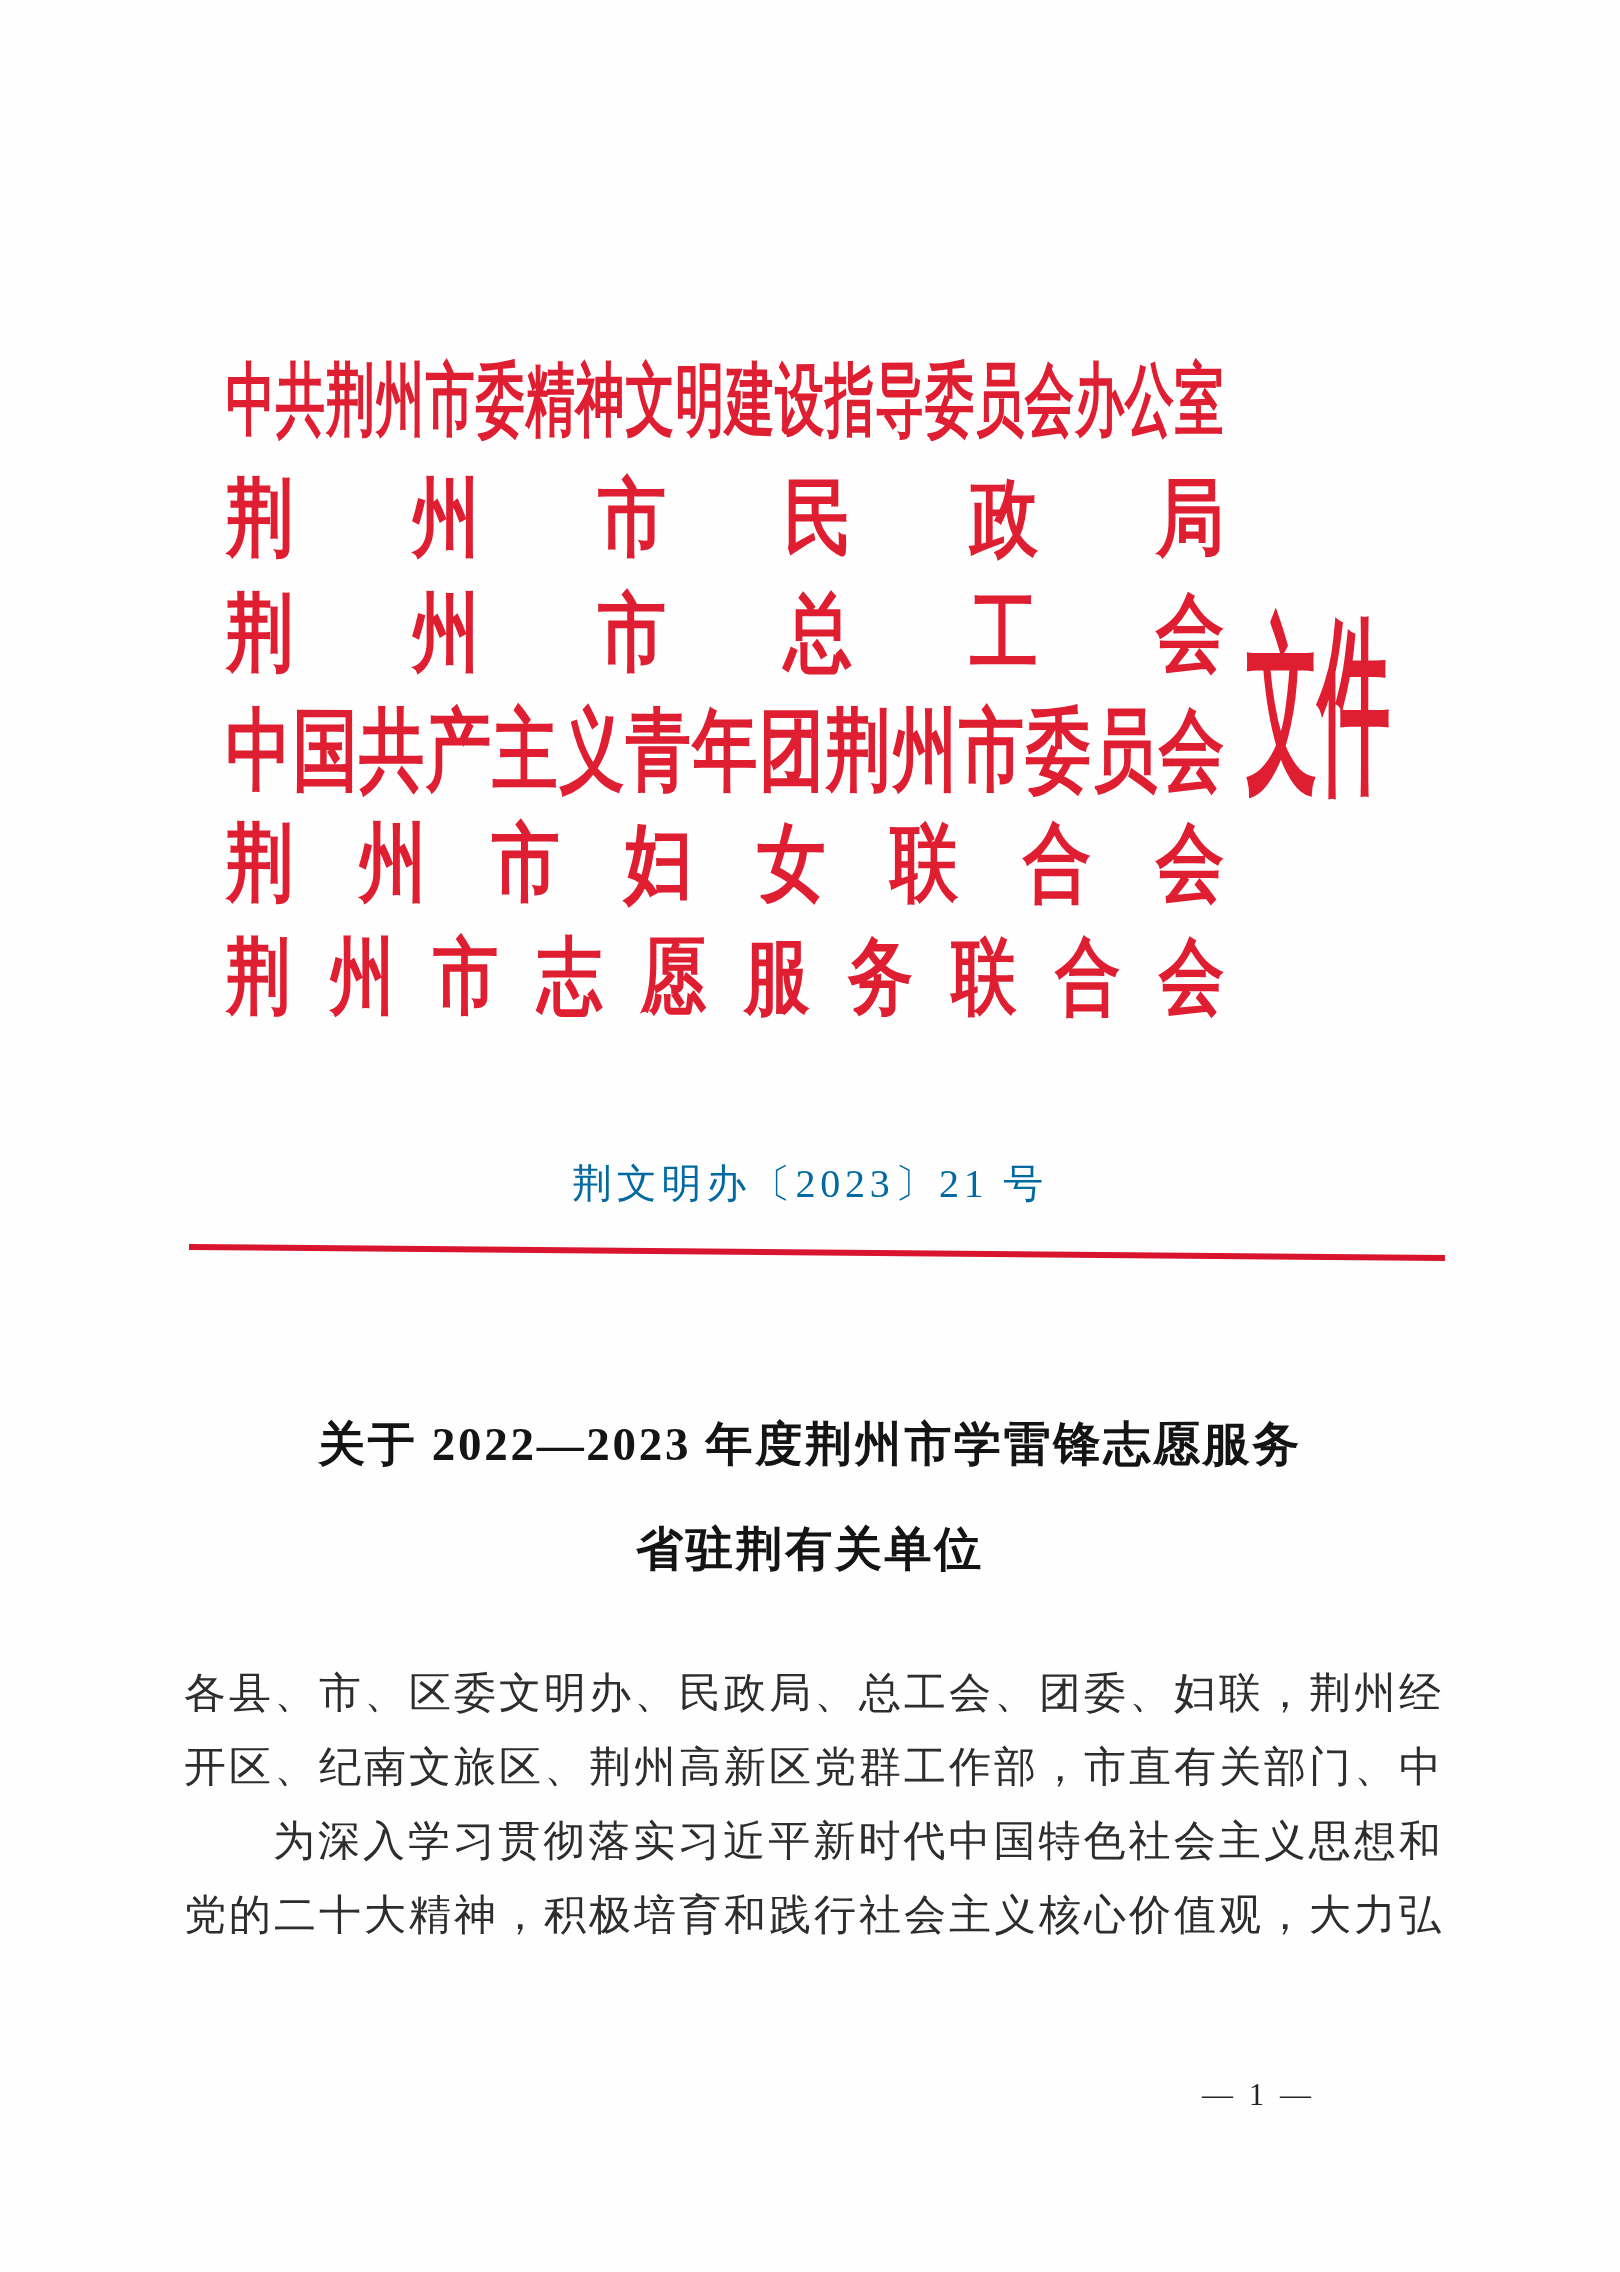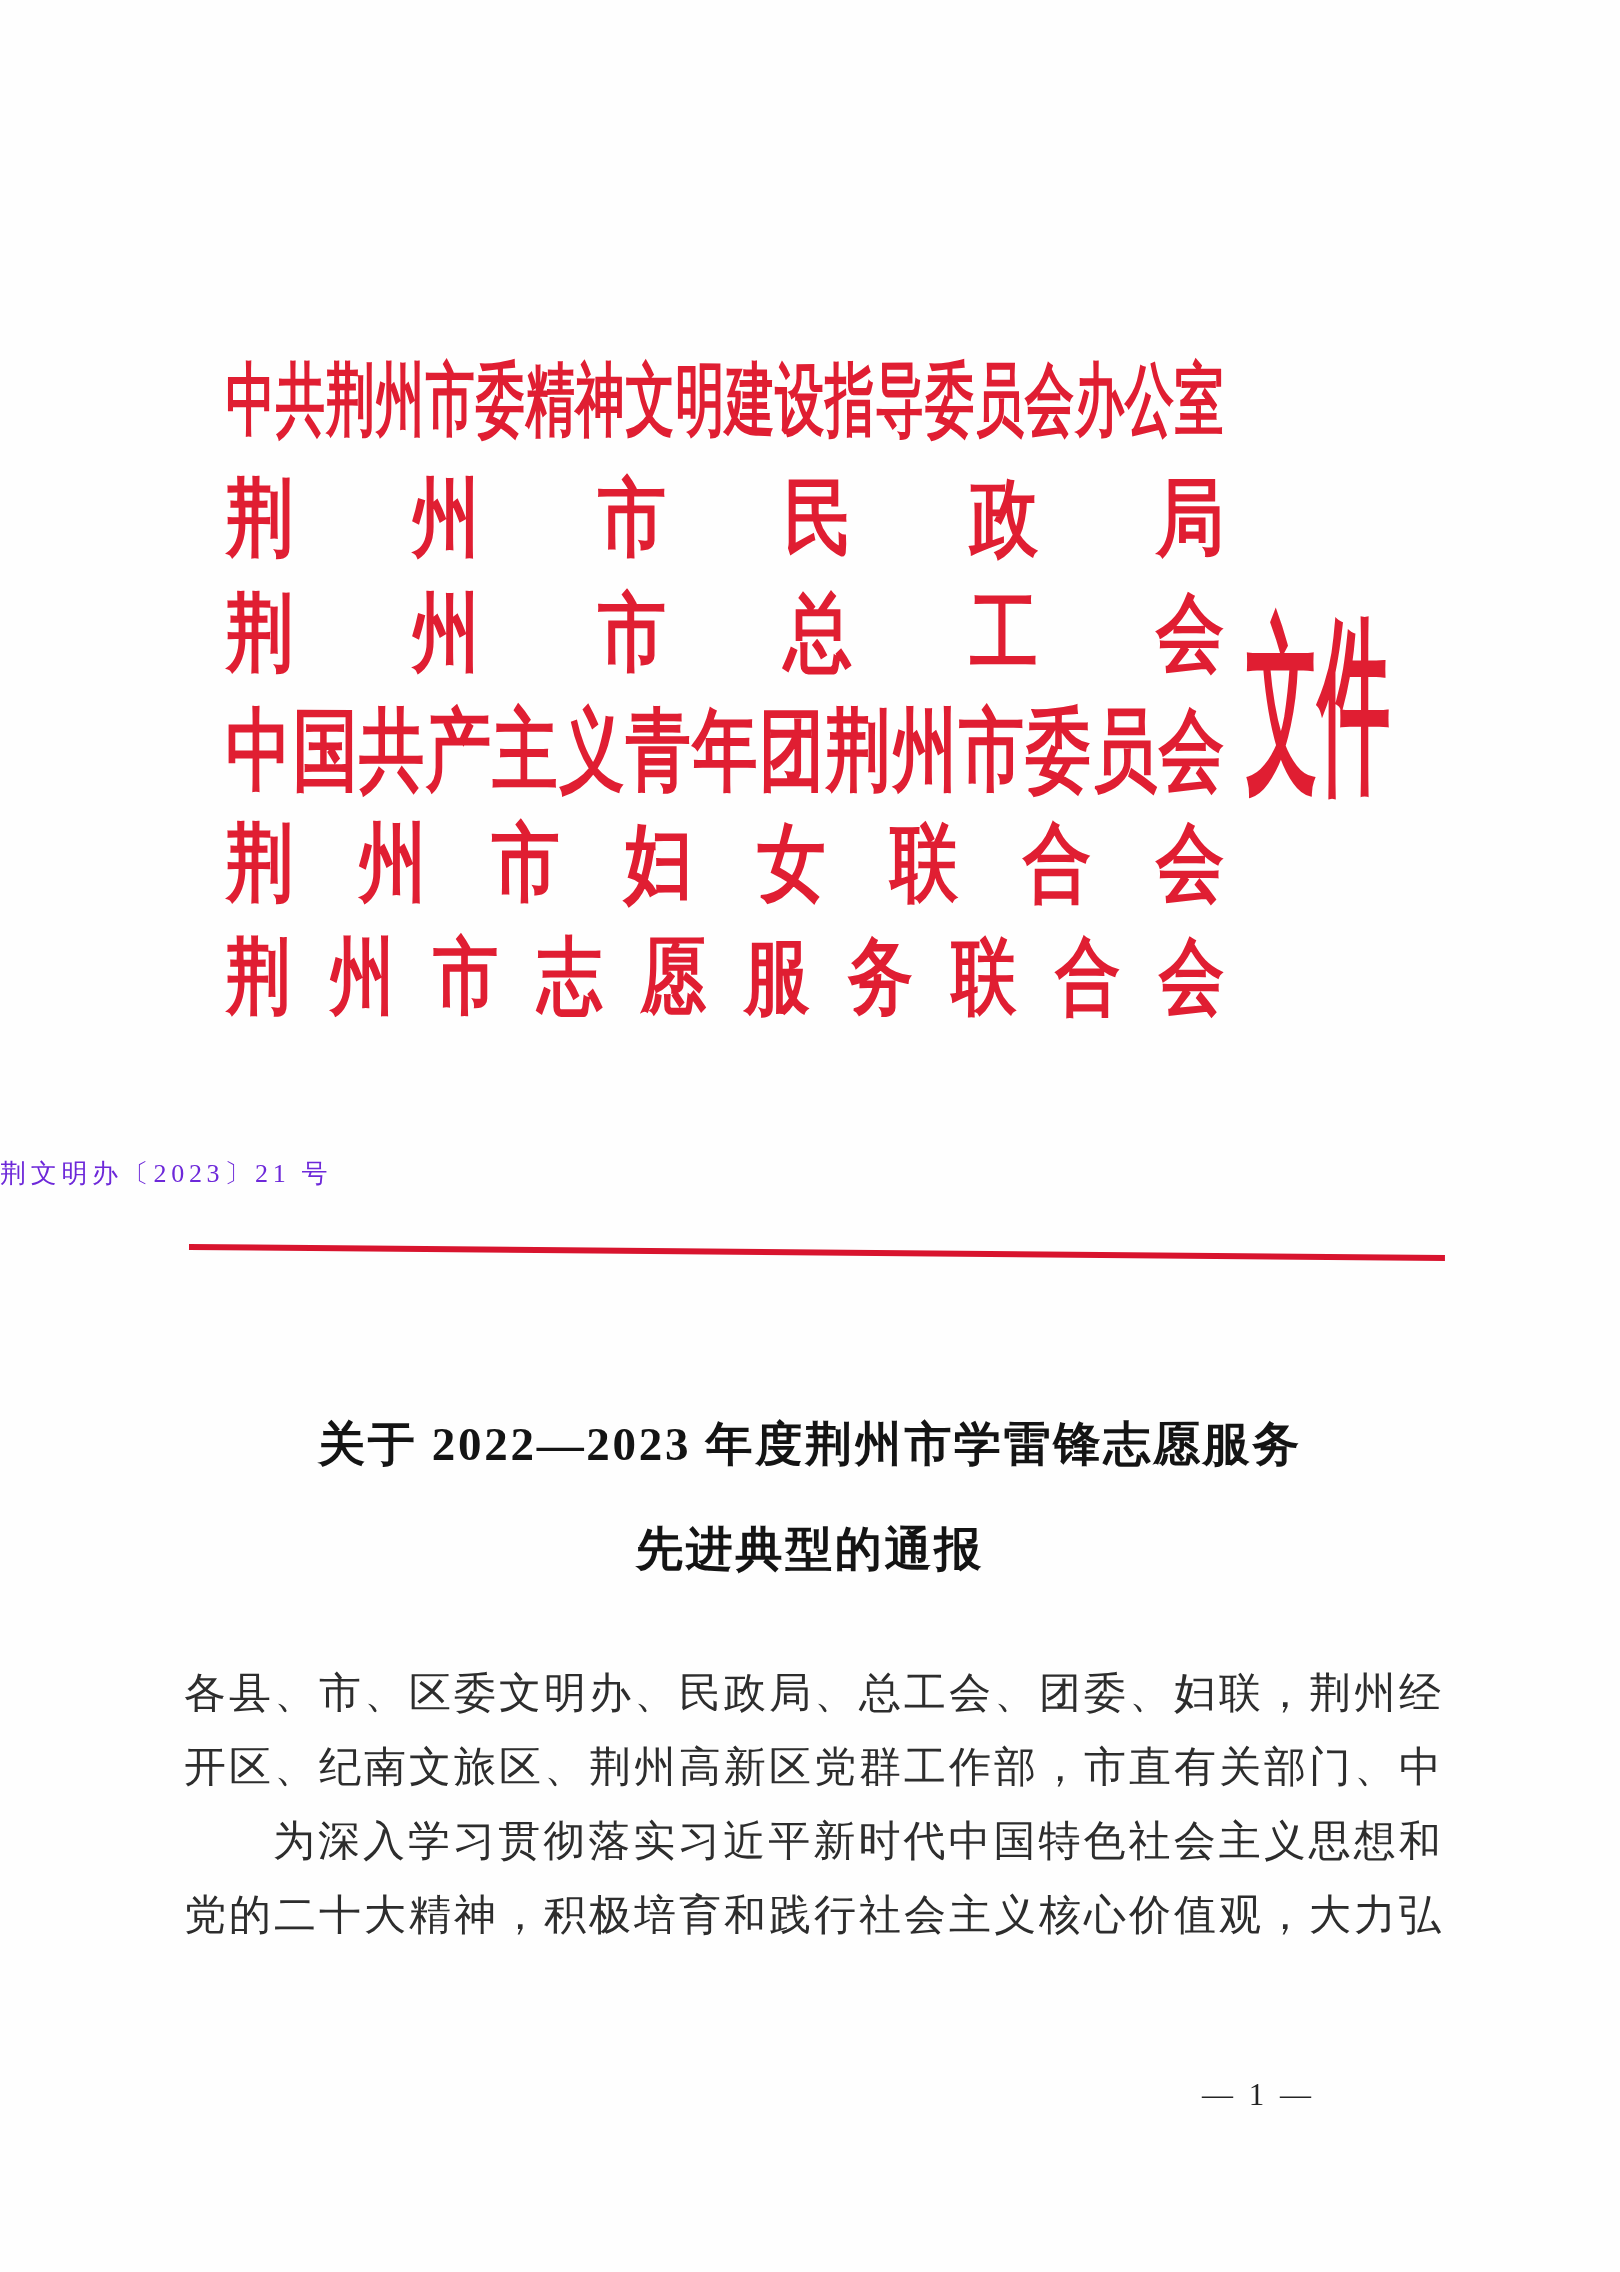--- a/index.html
+++ b/index.html
@@ -31,23 +31,23 @@
     position:absolute;left:1246px;top:613px;
     font-size:72px;line-height:1;font-weight:bold;
     color:var(--red-text,#e01e32);
     letter-spacing:0px;
     transform:scaleY(2.64);transform-origin:top left;
     white-space:nowrap;
   }
   
   .doc-number{
     position:absolute;left:0;top:1156px;width:100%;
-    text-align:left;
-    font-size:26px;letter-spacing:4.7px;
-    color:#6d28d9;
+    text-align:center;
+    font-size:40px;letter-spacing:4.7px;
+    color:#0369a1;
   }
   .red-rule{
     position:absolute;left:189px;top:1244px;
     width:1256px;height:6px;
     background:var(--red-line,#d8142e);
     transform:rotate(0.5deg);transform-origin:left center;
   }
   
   .doc-title{
     position:absolute;left:0;top:1392px;width:100%;
@@ -162,21 +162,21 @@
     </div>
 
   <div class="wenjian">文件</div>
 
   <div class="doc-number">荆文明办〔2023〕21 号</div>
 
   <div class="red-rule"></div>
 
   <div class="doc-title">
     <div class="t-line">关于 2022—2023 年度荆州市学雷锋志愿服务</div>
-    <div class="t-line">先进典型的通报</div>
+    <div class="t-line">省驻荆有关单位</div>
   </div>
 
   <div class="doc-body">
       <div class="body-line fill">
         <span>各</span>
         <span>县</span>
         <span>、</span>
         <span>市</span>
         <span>、</span>
         <span>区</span>

